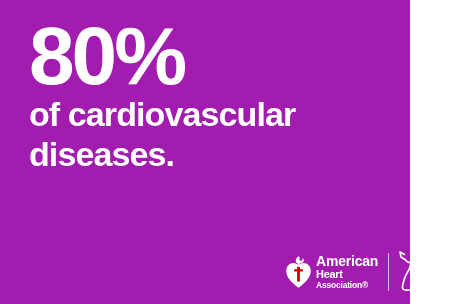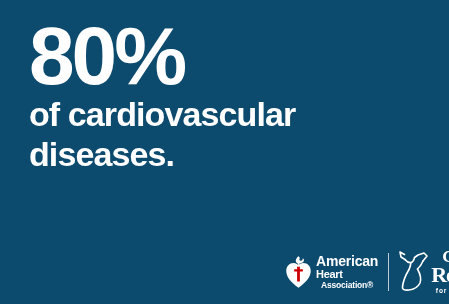--- a/index.html
+++ b/index.html
@@ -7,23 +7,23 @@
     padding: 0;
   }
   body {
     width: 449px;
     height: 304px;
     overflow: hidden;
     font-family: "Liberation Sans", sans-serif;
   }
   #poster {
     position: relative;
-    width: 449px;
+    width: 410px;
     height: 304px;
-    background: #0c4a6e;
+    background: #a21caf;
     box-sizing: border-box;
     overflow: hidden;
   }
 
   
   #headline-block {
     position: absolute;
     left: 29px;
     top: 18px;
     width: 360px;
@@ -75,21 +75,21 @@
   }
   #aha-wordmark {
     margin-left: 5px;
     color: #ffffff;
     font-family: "Liberation Sans", sans-serif;
     font-weight: bold;
     line-height: 1.08;
   }
   #aha-wordmark .w1 { display: block; font-size: 14px; letter-spacing: -0.2px; }
   #aha-wordmark .w2 { display: block; font-size: 11px; letter-spacing: -0.3px; }
-  #aha-wordmark .w3 { display: block; font-size: 8.5px; letter-spacing: -0.2px; text-align: center; }
+  #aha-wordmark .w3 { display: block; font-size: 8.5px; letter-spacing: -0.2px; }
 
   
   #logo-divider {
     width: 1px;
     height: 38px;
     background: rgba(255,255,255,0.72);
     margin: 0 9px 0 10px;
     flex: 0 0 1px;
   }
 

